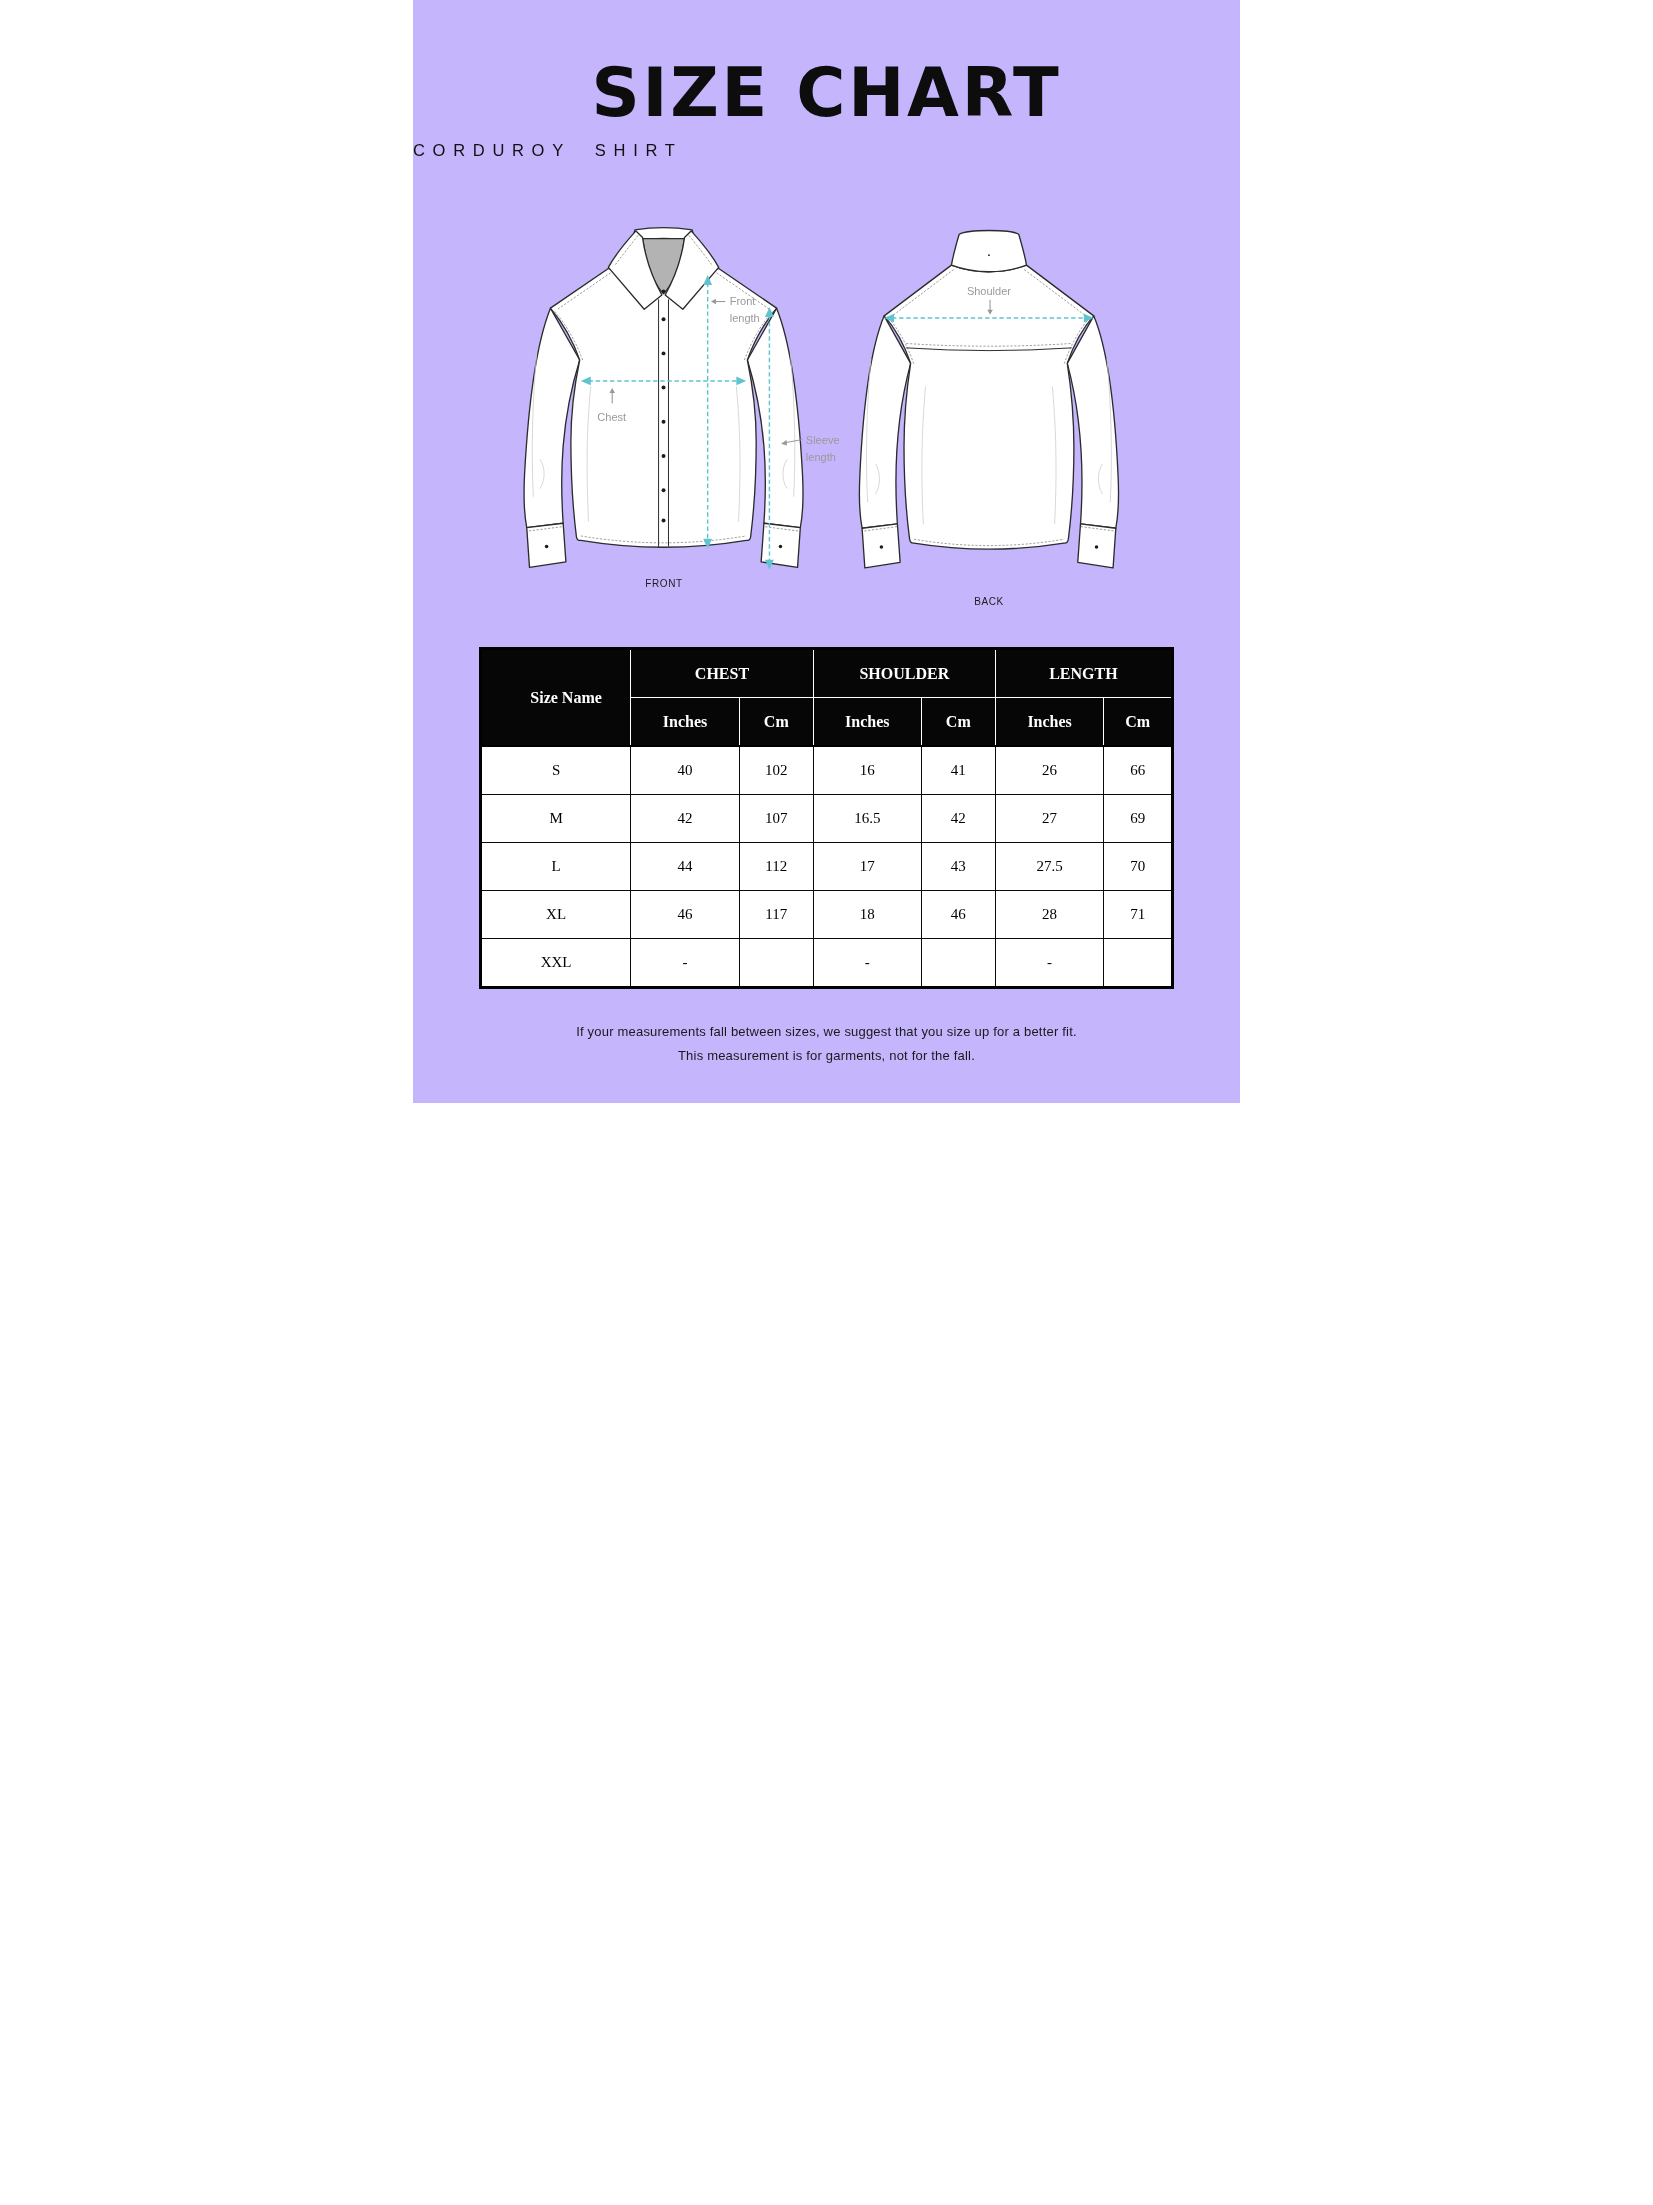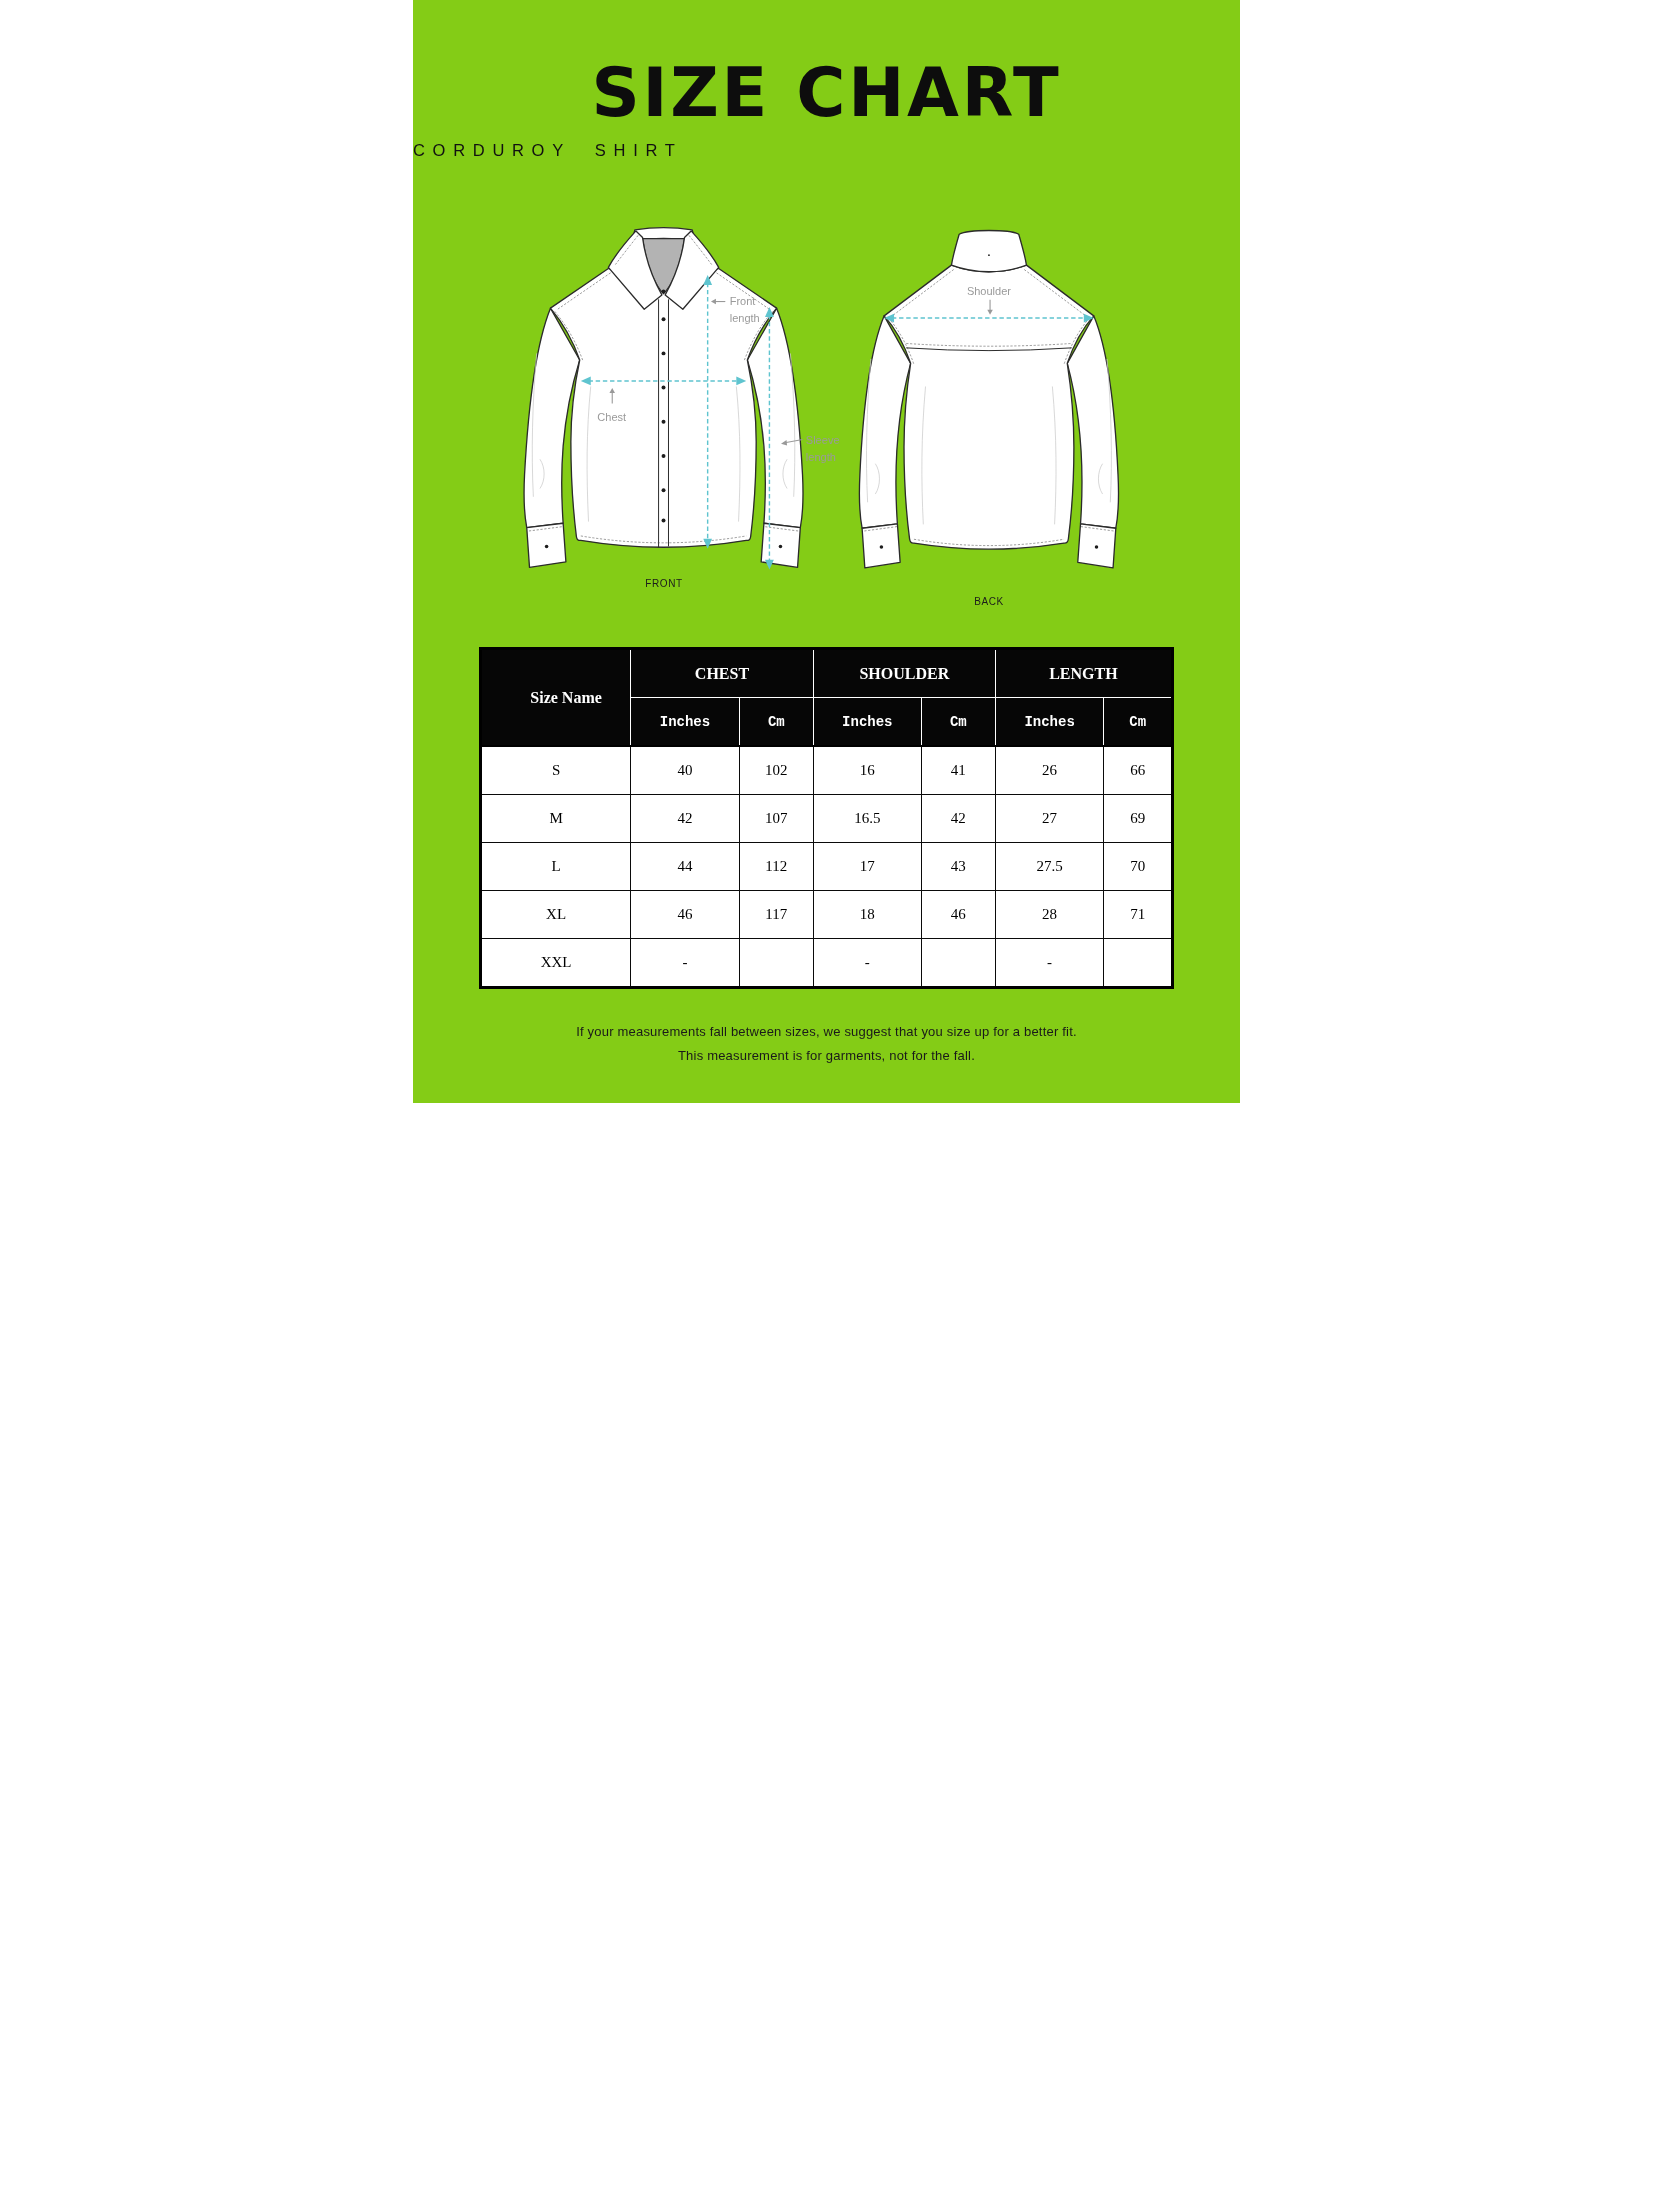--- a/index.html
+++ b/index.html
@@ -1,16 +1,16 @@
 <!DOCTYPE html>
 <html style="font-size:8.8px"><head>
 <meta charset="utf-8">
 <style>
   html,body{margin:0;padding:0;background:#ffffff;}
-  .page{position:relative;width:827px;height:1103px;background:#84cc16;margin:0 auto;overflow:hidden;
+  .page{position:relative;width:827px;height:1103px;background:#c4b5fd;margin:0 auto;overflow:hidden;
         font-family:"Liberation Sans",sans-serif;}
 
   .title{position:absolute;top:60px;left:0;width:100%;text-align:center;
          font-family:"DejaVu Sans",sans-serif;font-weight:bold;font-size:67px;
          letter-spacing:2.8px;color:#0d0d0d;line-height:1;}
   .subtitle{position:absolute;top:141px;left:0;width:100%;
             font-size:16.5px;font-weight:500;letter-spacing:7.7px;word-spacing:12px;color:#111;}
 
   .diagram{position:absolute;left:85px;top:221px;width:662px;height:353px;}
   .outline{fill:#ffffff;stroke:#2b2b2b;stroke-width:2.4;stroke-linejoin:round;}
@@ -29,21 +29,21 @@
            font-size:10px;font-weight:500;letter-spacing:0.6px;color:#1c1c1c;}
   .caption.front{left:251px;}
   .caption.back{left:576px;margin-top:18px;}
 
   .size-table{position:absolute;left:66px;top:647px;width:695px;
               border-collapse:collapse;table-layout:fixed;
               font-family:"Liberation Serif",serif;border:3.3px solid #000;}
   .size-table th{background:#060606;color:#ffffff;border:1.1px solid #ffffff;
                  font-weight:bold;text-align:center;vertical-align:middle;}
   .size-table tr.h1 th{height:45px;font-size:16px;}
-  .size-table tr.h2 th{height:45px;font-size:14px;font-family:Liberation Mono, monospace;}
+  .size-table tr.h2 th{height:45px;font-size:16px;}
   .size-table th.sizename{font-size:16px;padding-left:21px;}
   .size-table td{border:1.7px solid #0a0a0a;height:45px;text-align:center;
                  vertical-align:middle;font-size:15px;color:#000;background:#fff;}
   .size-table tbody tr:first-child td{border-top:2.2px solid #000;}
 
   .footer{position:absolute;top:1020px;left:0;width:100%;text-align:center;
           font-size:13px;color:#1a1a1a;line-height:24px;letter-spacing:0.2px;}
 </style>
 </head>
 <body>

